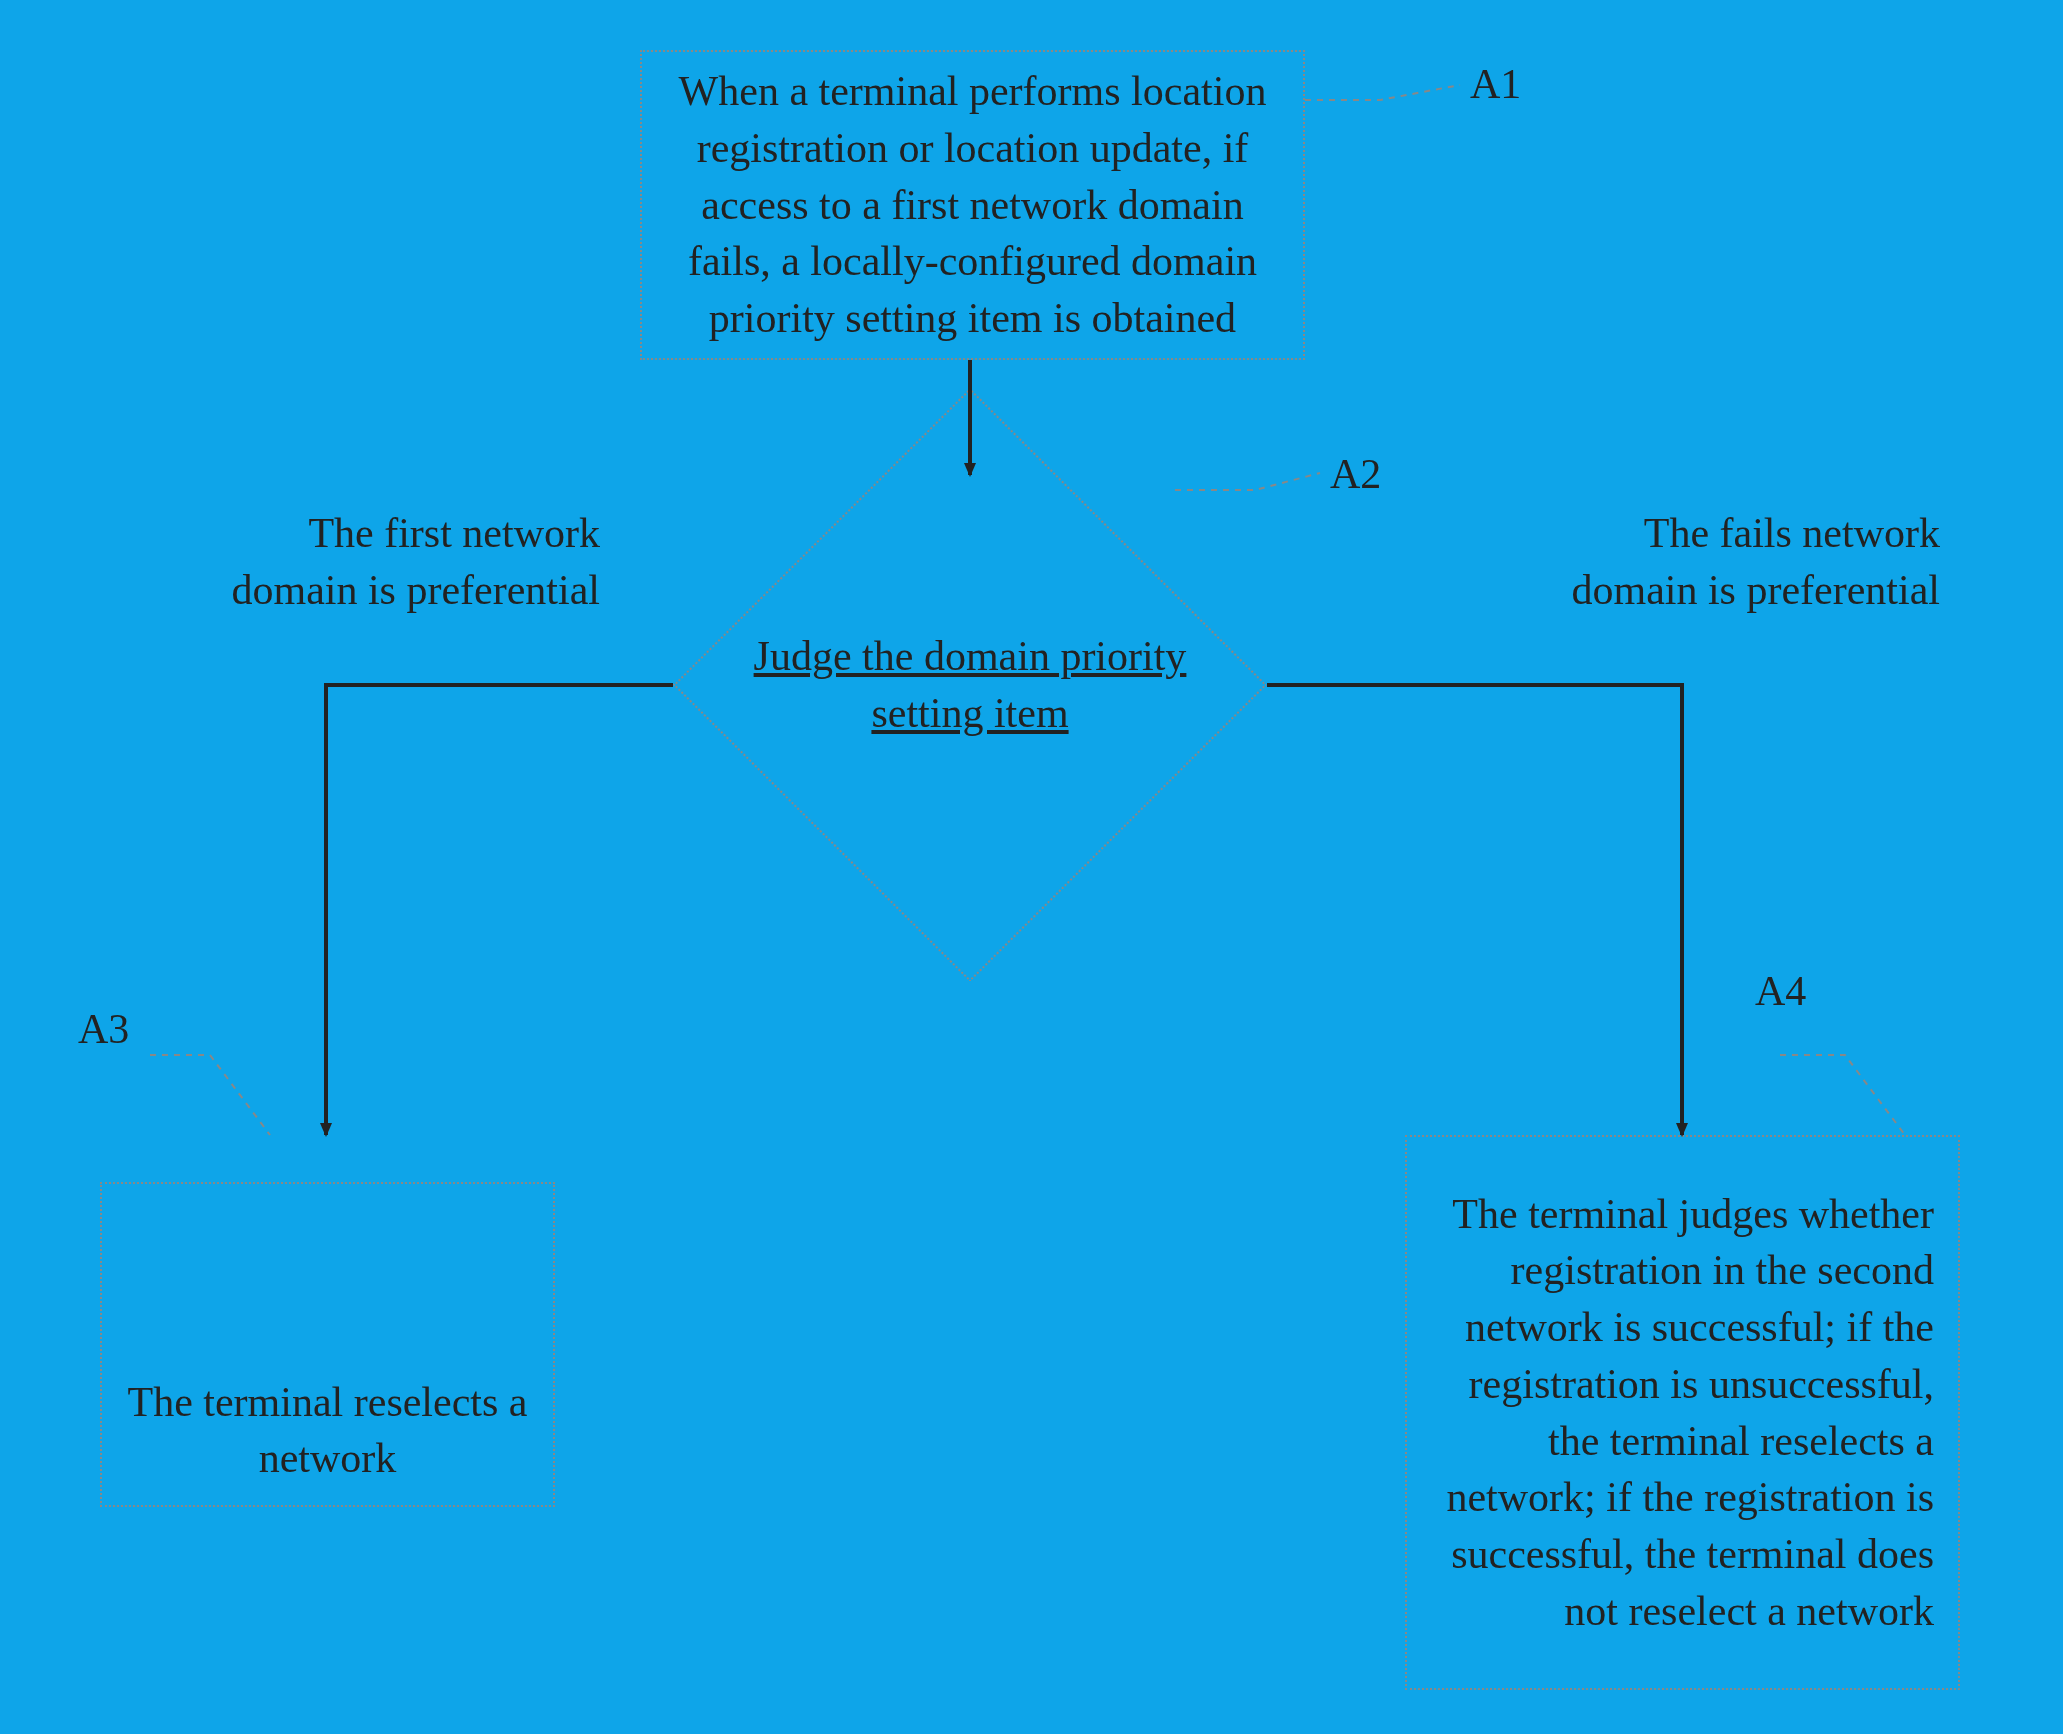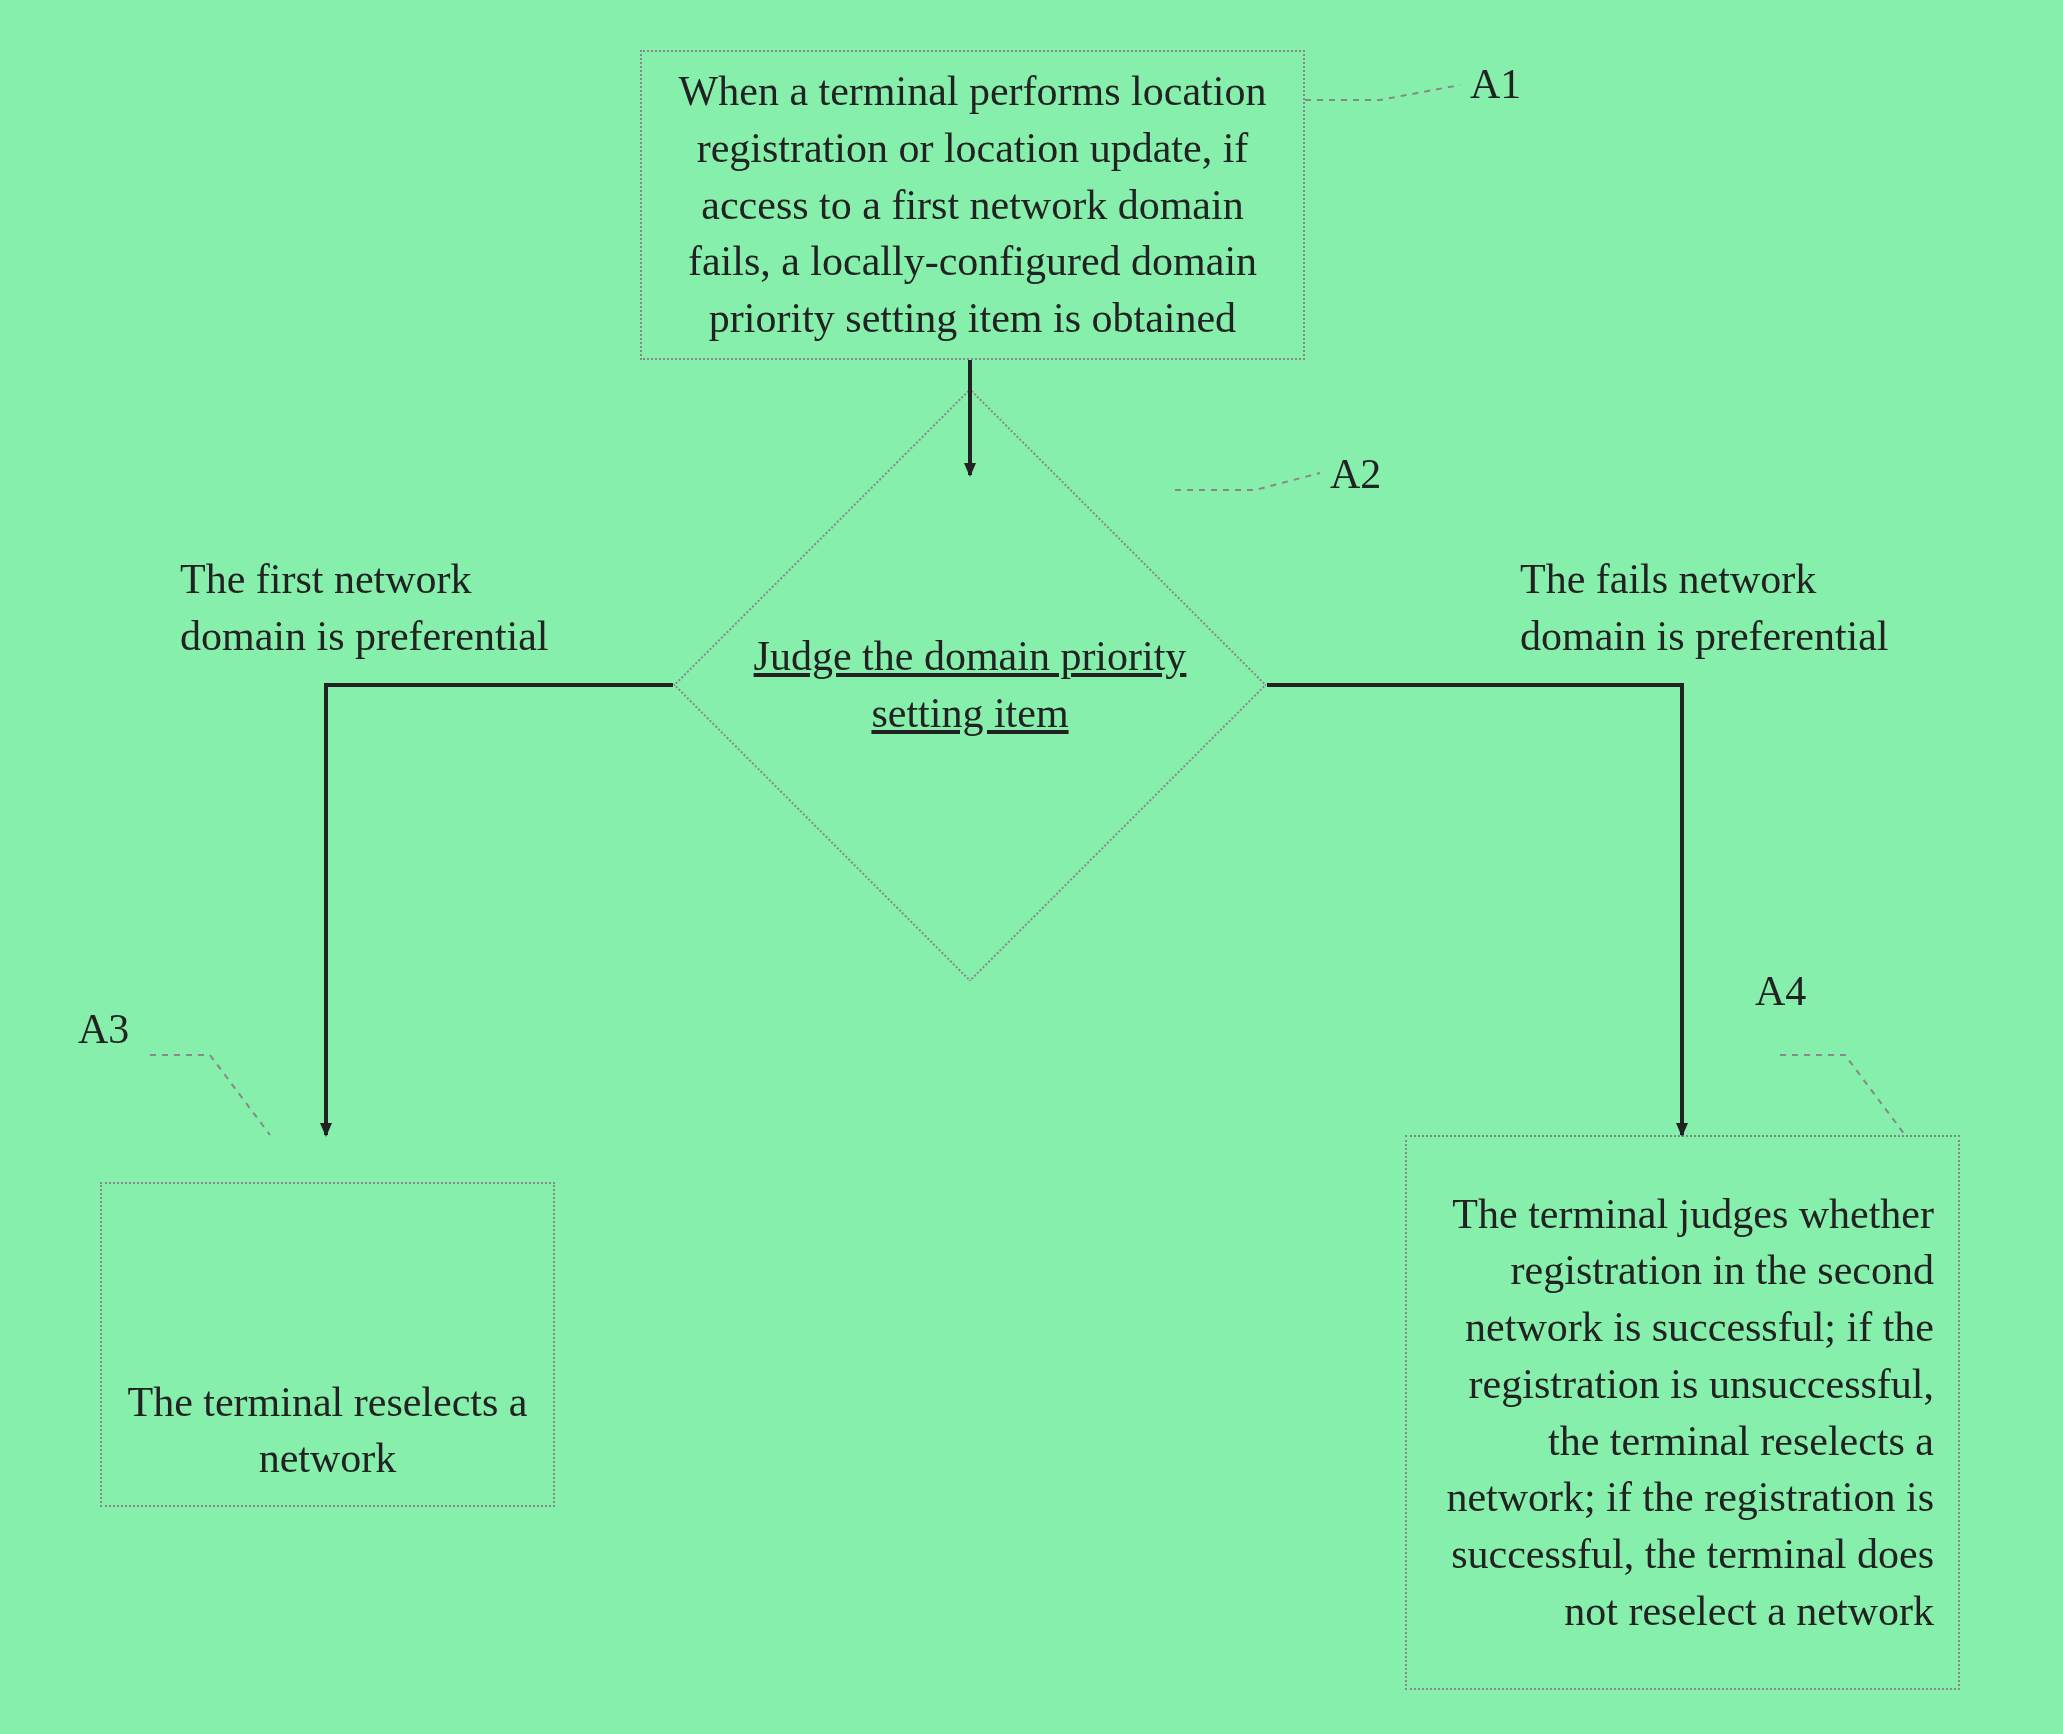--- a/index.html
+++ b/index.html
@@ -5,21 +5,21 @@
   html, body {
     margin: 0;
     padding: 0;
     background: #ffffff;
     font-family: "Times New Roman", Times, serif;
   }
   .canvas {
     position: relative;
     width: 2063px;
     height: 1734px;
-    background: #86efac;
+    background: #0ea5e9;
   }
   .box {
     position: absolute;
     border: 2px dotted #888888;
     display: flex;
     align-items: center;
     justify-content: center;
     text-align: center;
     padding: 18px 24px;
     box-sizing: border-box;
@@ -42,22 +42,21 @@
     font-size: 42px;
     line-height: 1.35;
     color: #222222;
     text-decoration: underline;
   }
   .label {
     position: absolute;
     font-size: 42px;
     line-height: 1.35;
     color: #222222;
-    text-align: left;
-    margin-top: 46px;
+    text-align: right;
   }
   .ref-label {
     position: absolute;
     font-size: 42px;
     color: #222222;
   }
   svg.overlay {
     position: absolute;
     top: 0;
     left: 0;

